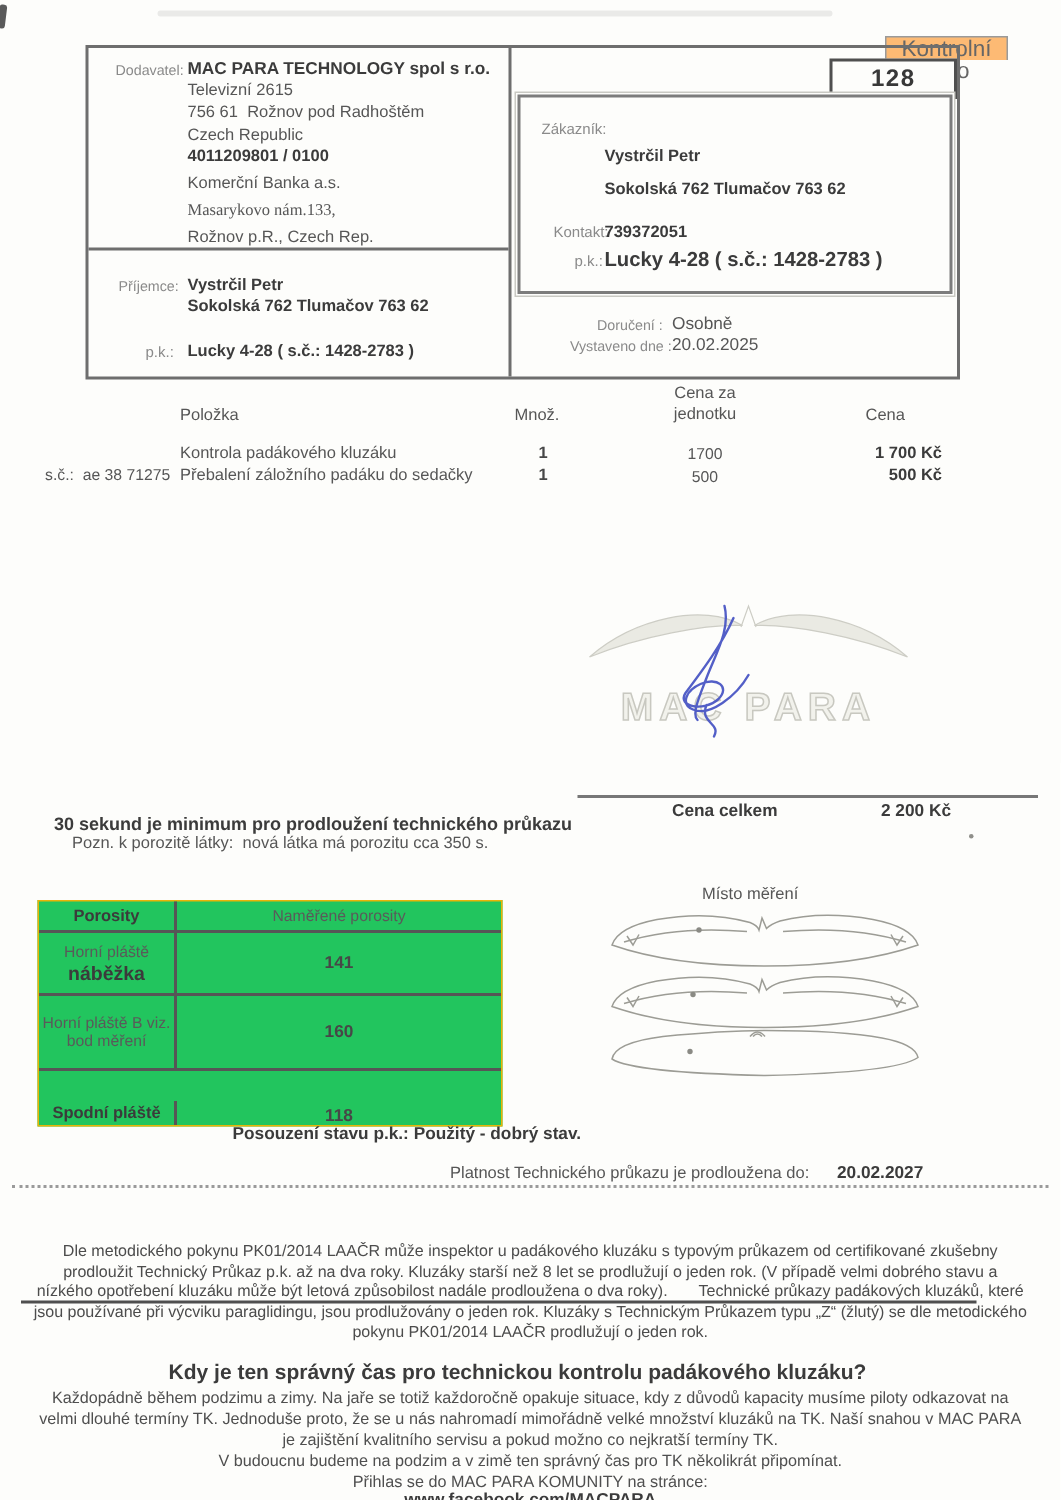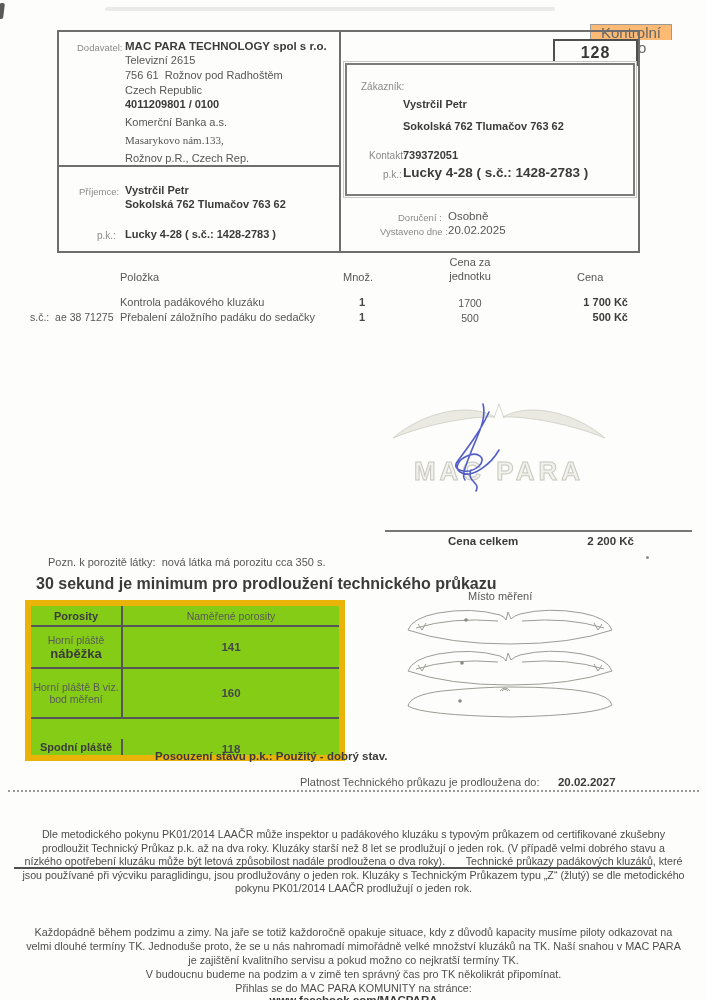--- a/index.html
+++ b/index.html
@@ -15,21 +15,21 @@
   .outer-box{position:absolute;left:57px;top:30px;width:579px;height:219px;border:2px solid #6e6e6e;}
   .vdiv{position:absolute;left:280px;top:0;bottom:0;width:2px;background:#6e6e6e;}
   .hdiv{position:absolute;left:0;top:133px;width:280px;height:2px;background:#6e6e6e;}
   .ctrl-lblbox{position:absolute;left:590px;top:24px;width:80px;height:15px;border:1px solid #9a9a9a;border-bottom:none;text-align:center;font-size:15px;color:#666;line-height:15px;background:#fdba74;}
   .ctrl-valbox{position:absolute;left:553px;top:39px;width:81px;height:23px;border:2px solid #4f4f4f;background:#fdfdfb;text-align:center;font-size:16px;font-weight:bold;color:#383838;line-height:23px;letter-spacing:1px;}
   .cust-box{position:absolute;left:345px;top:63px;width:286px;height:129px;border:2px solid #7c7c7c;box-shadow:0 0 0 1px #fdfdfb,0 0 0 2px #c9c9c3;background:#fdfdfb;}
   
   .col-center{text-align:center;}
   .col-right{text-align:right;}
   
-  .ptable{position:absolute;left:25px;top:600px;width:308px;border:6px solid #eab308;background:#84cc16;}
+  .ptable{position:absolute;left:25px;top:600px;width:308px;border:1px solid #eab308;background:#22c55e;}
   .prow{display:flex;border-top:2px solid #565656;align-items:stretch;}
   .prow.first{border-top:none;}
   .pc1{width:86px;border-right:2px solid #565656;display:flex;flex-direction:column;justify-content:center;align-items:center;text-align:center;padding:2px 2px;}
   .pc2{flex:1;display:flex;align-items:center;justify-content:center;font-size:11.5px;font-weight:600;color:#474747;}
   .ph{height:19px;} .pr1{height:40px;} .pr2{height:48px;} .pr3{height:36px;align-items:flex-end;}
   .small-cap{font-size:10.5px;color:#5a5a5a;line-height:12px;}
   
   .dotted{border-top:2px dotted #9a9a9a;}
   .solid-rule{border-top:2px solid #4f4f4f;}
   .total-rule{border-top:2px solid #777;}
@@ -113,21 +113,21 @@
       <text x="116" y="88" text-anchor="middle" font-size="26" font-weight="bold" letter-spacing="4" fill="#f2f2ec" stroke="#c8c8c0" stroke-width="1" font-family="'Liberation Sans',sans-serif">MAC PARA</text>
       <path d="M100,12 C104,28 94,44 88,60 C83,73 78,84 82,88 M106,20 C98,38 86,54 74,70 C68,79 86,83 96,74 C104,66 95,59 84,64 C75,68 70,77 79,81 C90,86 108,72 116,58 M88,78 C83,90 98,90 93,99" stroke="#4a56c4" stroke-width="1.6" fill="none" stroke-linecap="round" opacity="0.95"></path>
     </svg>
   </div>
 
   <div class="abs total-rule" style="left:385px;top:530px;width:307px;"></div>
   <div class="abs txt b" style="left:448px;top:535px;font-size:11.5px;">Cena celkem</div>
   <div class="abs txt b col-right" style="left:558px;top:535px;width:76px;font-size:11.5px;">2 200 Kč</div>
 
   <div class="abs txt" style="left:48px;top:556px;">Pozn. k porozitě látky:&nbsp; nová látka má porozitu cca 350 s.</div>
-  <div class="abs txt b" style="left:36px;top:575px;font-size:16px;">30 sekund je minimum pro prodloužení technického průkazu</div>
+  <div class="abs txt b" style="left:36px;top:542px;font-size:12px;">30 sekund je minimum pro prodloužení technického průkazu</div>
 
   <div class="ptable">
     <div class="prow first ph">
       <div class="pc1 b" style="font-size:11px;">Porosity</div>
       <div class="pc2" style="font-weight:normal;font-size:10.5px;color:#5a5a5a;">Naměřené porosity</div>
     </div>
     <div class="prow pr1">
       <div class="pc1">
         <div class="small-cap">Horní pláště</div>
         <div class="b" style="font-size:13px;">náběžka</div>
@@ -178,18 +178,19 @@
   <div class="abs" style="left:300px;top:772px;">
     <span class="txt">Platnost Technického průkazu je prodloužena do:</span>
     <span class="txt b" style="margin-left:14px;font-size:11.5px;">20.02.2027</span>
   </div>
   <div class="abs dotted" style="left:8px;top:790px;width:691px;"></div>
 
   <div class="abs center" style="left:22px;top:795px;width:663px;font-size:10.7px;line-height:13.6px;color:#4c4c4c;">Dle metodického pokynu PK01/2014 LAAČR může inspektor u padákového kluzáku s typovým průkazem od certifikované zkušebny prodloužit Technický Průkaz p.k. až na dva roky. Kluzáky starší než 8 let se prodlužují o jeden rok. (V případě velmi dobrého stavu a nízkého opotřebení kluzáku může být letová způsobilost nadále prodloužena o dva roky).&nbsp;&nbsp;&nbsp;&nbsp;&nbsp;&nbsp; Technické průkazy padákových kluzáků, které jsou používané při výcviku paraglidingu, jsou prodlužovány o jeden rok. Kluzáky s Technickým Průkazem typu „Z“ (žlutý) se dle metodického pokynu PK01/2014 LAAČR prodlužují o jeden rok.</div>
 
   <div class="abs solid-rule" style="left:14px;top:867px;width:637px;"></div>
 
+  <div class="abs center b" style="left:0;top:873px;width:690px;font-size:14px;">Kdy je ten správný čas pro technickou kontrolu padákového kluzáku?</div>
   <div class="abs center" style="left:25px;top:893px;width:657px;font-size:10.8px;line-height:13.8px;color:#4f4f4f;">Každopádně během podzimu a zimy. Na jaře se totiž každoročně opakuje situace, kdy z důvodů kapacity musíme piloty odkazovat na velmi dlouhé termíny TK. Jednoduše proto, že se u nás nahromadí mimořádně velké množství kluzáků na TK. Naší snahou v MAC PARA je zajištění kvalitního servisu a pokud možno co nejkratší termíny TK.</div>
   <div class="abs center" style="left:25px;top:935px;width:657px;font-size:10.8px;color:#4f4f4f;">V budoucnu budeme na podzim a v zimě ten správný čas pro TK několikrát připomínat.</div>
   <div class="abs center" style="left:25px;top:949px;width:657px;font-size:10.8px;color:#4f4f4f;">Přihlas se do MAC PARA KOMUNITY na stránce:</div>
   <div class="abs center b" style="left:25px;top:961px;width:657px;font-size:11.5px;">www.facebook.com/MACPARA</div>
 
 </div>
 
 </body></html>

